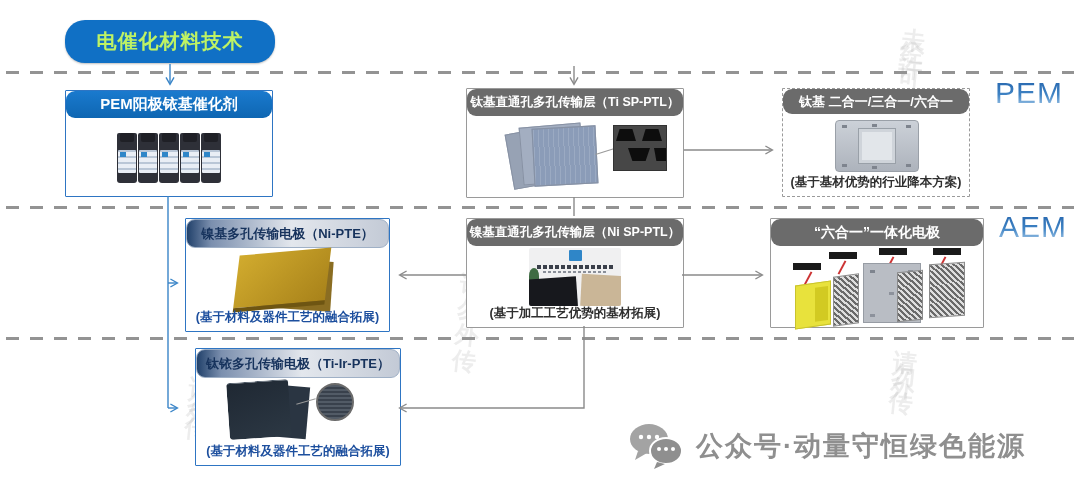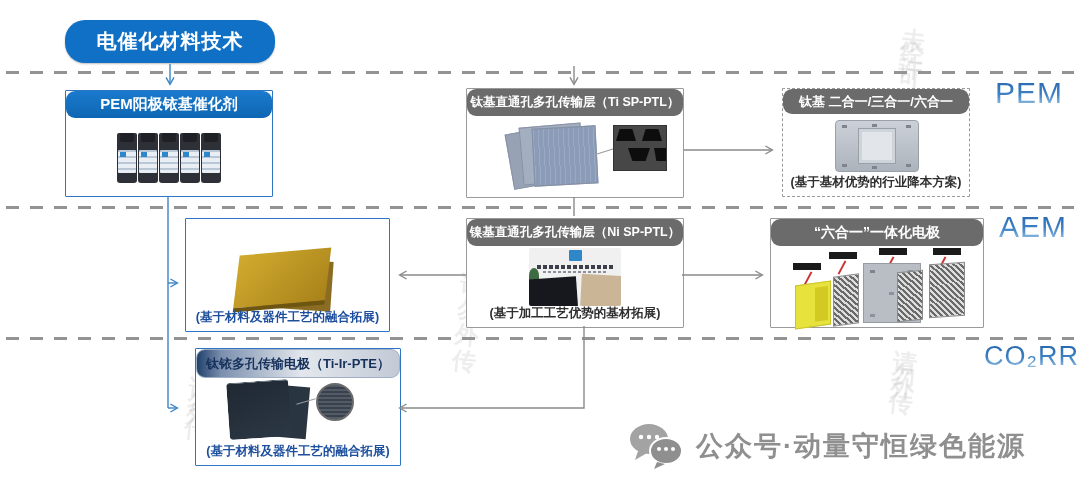--- a/index.html
+++ b/index.html
@@ -5,21 +5,21 @@
   html,body{margin:0;padding:0;background:#fff;}
   .stage{position:relative;width:1080px;height:488px;background:#ffffff;overflow:hidden;
          font-family:"Liberation Sans","DejaVu Sans",sans-serif;}
 
   
   .sep{position:absolute;left:6px;right:6px;height:3px;
        background:repeating-linear-gradient(90deg,#939393 0 13px,transparent 13px 24px);}
 
   
   .topnode{position:absolute;display:flex;align-items:center;justify-content:center;
-           color:#ffffff;font-weight:bold;font-size:20px;border-radius:20px;letter-spacing:1px;}
+           color:#bef264;font-weight:bold;font-size:20px;border-radius:20px;letter-spacing:1px;}
   .topnode.blue{background:#1070c5;box-shadow:0 1px 2px rgba(0,0,0,.25);}
   .topnode.gray{background:#6a6a6a;box-shadow:0 1px 2px rgba(0,0,0,.25);}
 
   
   .rlabel{position:absolute;font-weight:400;letter-spacing:1px;
           background:linear-gradient(180deg,#1f5ea8 0%,#3f83c4 55%,#b9d7ef 100%);
           -webkit-background-clip:text;background-clip:text;color:transparent;}
 
   
   .card{position:absolute;background:#fff;border-radius:1px;}
@@ -118,21 +118,20 @@
   <div class="wm" style="left:182px;top:356px;height:120px">请勿外传</div>
 
   <div class="sep" style="top:71px"></div>
   <div class="sep" style="top:206px"></div>
   <div class="sep" style="top:337px"></div>
 
   <div class="topnode blue" style="left:65px;top:20px;width:210px;height:43px">电催化材料技术</div>
 
   <div class="rlabel" style="left:995px;top:76px;font-size:30px">PEM</div>
   <div class="rlabel" style="left:999px;top:210px;font-size:30px">AEM</div>
-  <div class="rlabel" style="left:984px;top:341px;font-size:27px">CO₂RR</div>
 
   <div class="card bluebrd" style="left:65px;top:90px;width:206px;height:105px">
     <div class="hdr solidblue">PEM阳极铱基催化剂</div>
     <div class="bottles">
       <div class="bottle"></div>
       <div class="bottle"></div>
       <div class="bottle"></div>
       <div class="bottle"></div>
       <div class="bottle"></div>
     </div>
@@ -160,20 +159,21 @@
       <div class="sem" style="left:146px;top:36px;width:52px;height:44px">
         <div class="trap" style="left:2px;top:3px;width:20px;height:12px;clip-path:polygon(18% 0,82% 0,100% 100%,0 100%)"></div>
         <div class="trap" style="left:28px;top:3px;width:20px;height:12px;clip-path:polygon(18% 0,82% 0,100% 100%,0 100%)"></div>
         <div class="trap" style="left:14px;top:22px;width:22px;height:13px;clip-path:polygon(0 0,100% 0,80% 100%,20% 100%)"></div>
         <div class="trap" style="left:40px;top:22px;width:12px;height:13px;clip-path:polygon(0 0,100% 0,100% 100%,20% 100%)"></div>
       </div>
     </div>
   </div>
 
   <div class="card bluebrd" style="left:185px;top:218px;width:203px;height:112px">
+    <div class="hdr steel">镍基多孔传输电极（Ni-PTE）</div>
     <div>
       <div class="gold-back" style="left:62px;top:40px;width:84px;height:50px"></div>
       <div class="gold-front" style="left:50px;top:33px;width:92px;height:52px"></div>
     </div>
     <div class="caption blue">(基于材料及器件工艺的融合拓展)</div>
   </div>
 
   <div class="card graybrd" style="left:466px;top:218px;width:216px;height:108px">
     <div class="hdr solidgray" style="font-size:12.5px">镍基直通孔多孔传输层（Ni SP-PTL）</div>
     <div class="photo" style="left:62px;top:29px;width:92px;height:58px">

